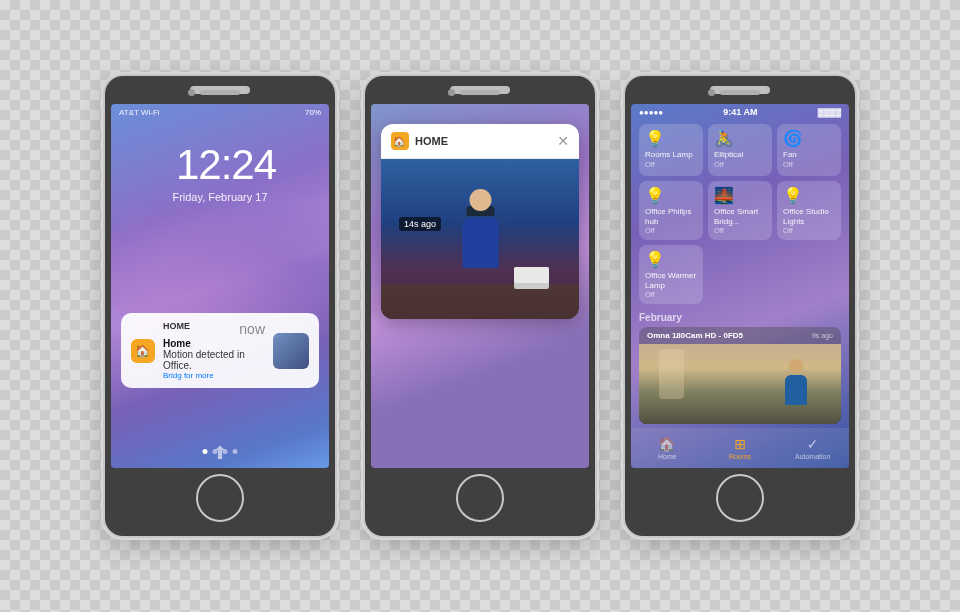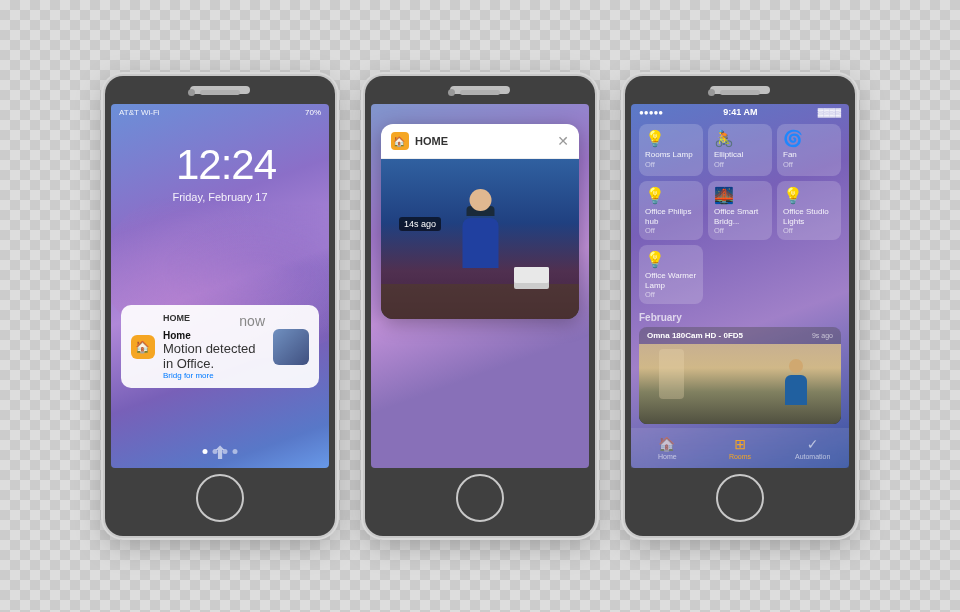--- a/index.html
+++ b/index.html
@@ -125,21 +125,21 @@
       background: #f5a623;
       border-radius: 6px;
       display: flex; align-items: center; justify-content: center;
       font-size: 12px;
       flex-shrink: 0;
     }
     .notif-content { flex: 1; }
     .notif-app { font-size: 9px; font-weight: 600; color: #333; }
     .notif-time { font-size: 14px; color: #888; }
     .notif-title { font-size: 10px; font-weight: 600; color: #111; margin-top: 1px; }
-    .notif-body { font-size: 13px; color: #333; }
+    .notif-body { font-size: 10px; color: #333; }
     .notif-more { font-size: 8px; color: #007aff; }
     .notif-thumb {
       width: 36px; height: 36px;
       background: #ccc;
       border-radius: 6px;
       overflow: hidden;
       flex-shrink: 0;
     }
     .notif-thumb-inner {
       width: 100%; height: 100%;

